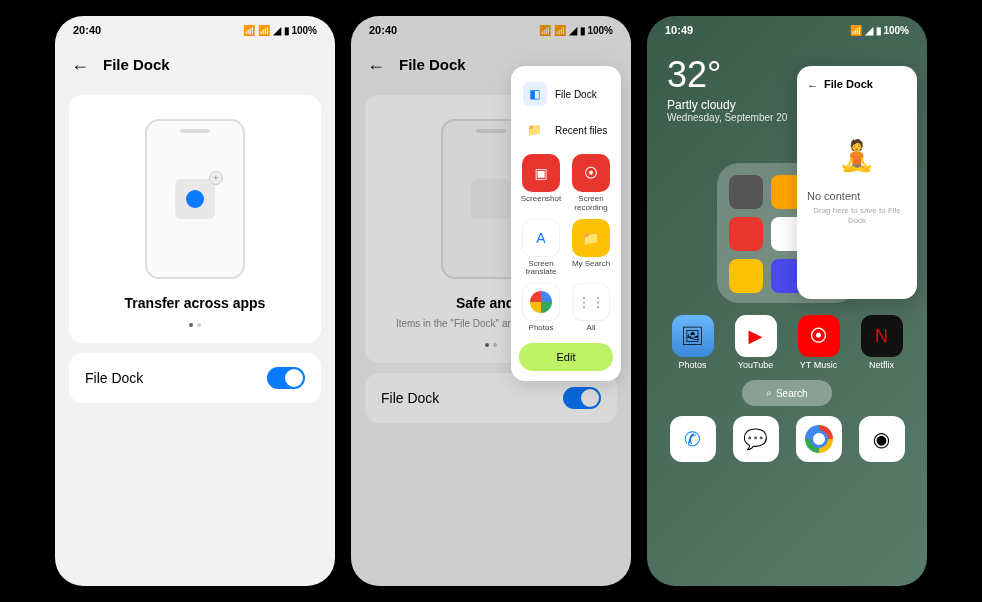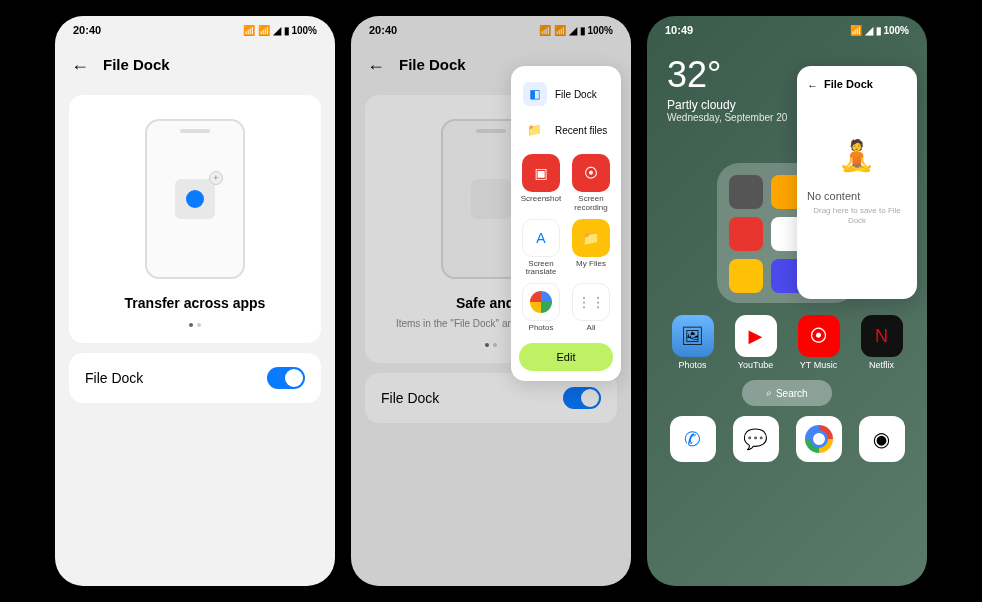--- a/index.html
+++ b/index.html
@@ -147,21 +147,21 @@
       <div class="sb-tool">
         <div class="sb-tool-icon red-circ">⦿</div>
         <div class="sb-tool-label">Screen recording</div>
       </div>
       <div class="sb-tool">
         <div class="sb-tool-icon white-box" style="color:#0a7aff">A</div>
         <div class="sb-tool-label">Screen translate</div>
       </div>
       <div class="sb-tool">
         <div class="sb-tool-icon yellow-box">📁</div>
-        <div class="sb-tool-label">My Files</div>
+        <div class="sb-tool-label">My Search</div>
       </div>
       <div class="sb-tool">
         <div class="sb-tool-icon white-box">
             <div class="photos-icon">
               <span></span>
               <span></span>
               <span></span>
               <span></span>
             </div>
           </div>

